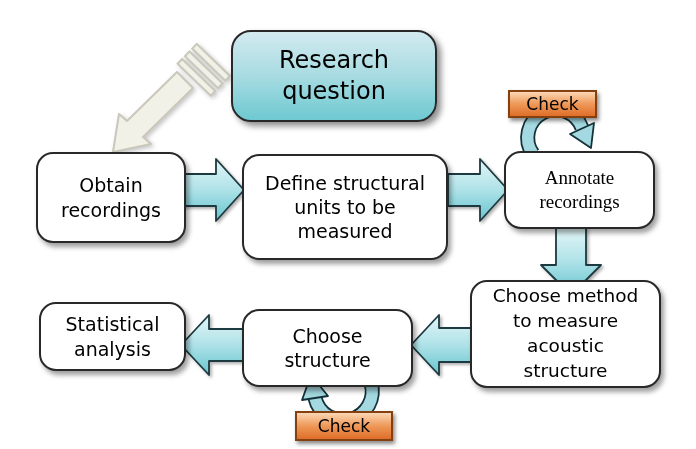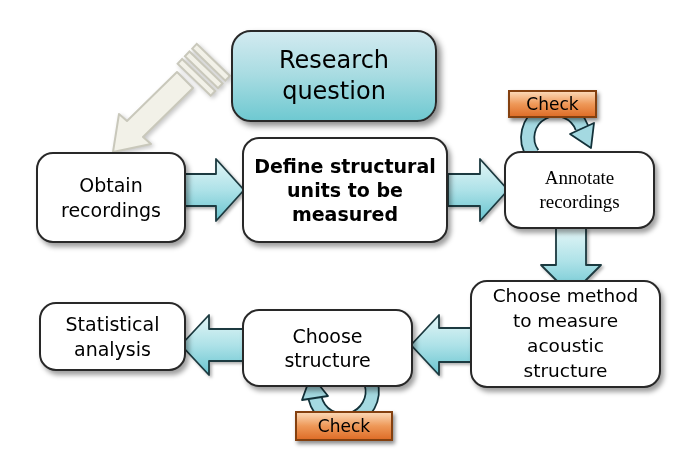--- a/index.html
+++ b/index.html
@@ -24,21 +24,21 @@
     box-sizing:border-box;
   }
   #node-research{
     left:231px;top:7px;width:206px;height:92px;
     font-size:24px;line-height:1.3;border-radius:20px;
     background:linear-gradient(to bottom,#d2eaf0 0%,#a9dce2 48%,#6fc9d1 100%);
     box-shadow:4px 4px 6px rgba(0,0,0,0.45);
     margin-top:23px;
   }
   #node-obtain{left:36px;top:152px;width:150px;height:91px;}
-  #node-define{left:242px;top:137px;width:206px;height:106px;font-weight:bold;}
+  #node-define{left:242px;top:154px;width:206px;height:106px;}
   #node-annotate{left:504px;top:151px;width:151px;height:78px;font-family:Liberation Serif, serif;}
   #node-choose{left:470px;top:280px;width:191px;height:108px;font-size:18.5px;line-height:1.35;}
   #node-measure{left:242px;top:309px;width:171px;height:78px;}
   #node-statistical{left:39px;top:302px;width:147px;height:69px;}
   .check{
     position:absolute;
     display:flex;align-items:center;justify-content:center;
     font-size:17px;color:#000;
     background:linear-gradient(to bottom,#fbd7b4 0%,#ee9858 50%,#df6e29 100%);
     border:2px solid #84400f;

